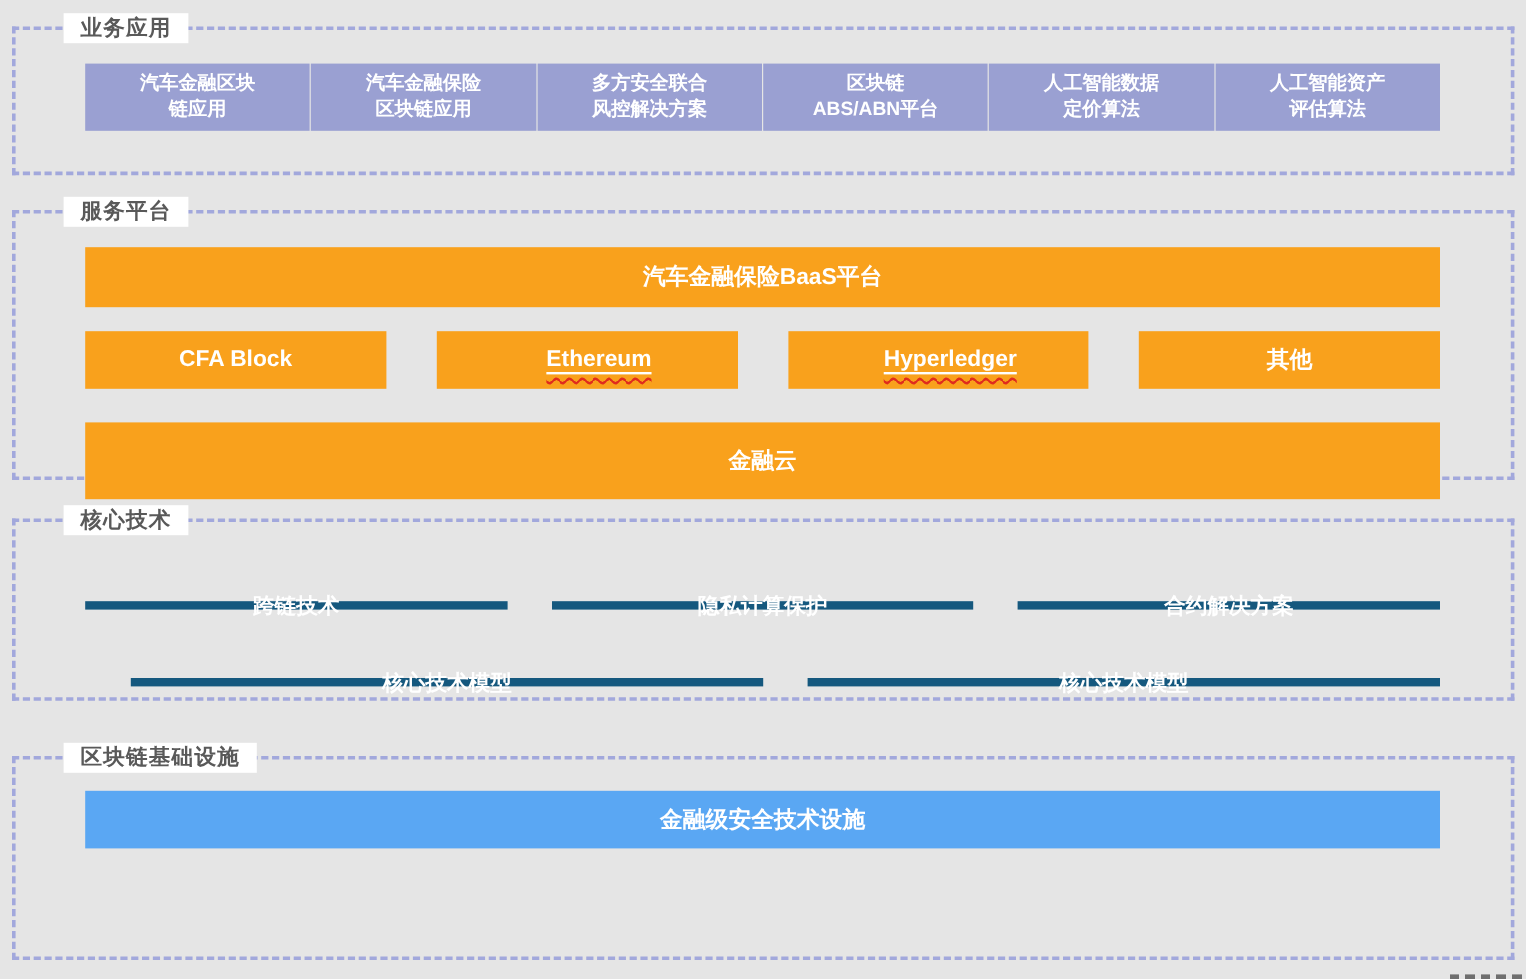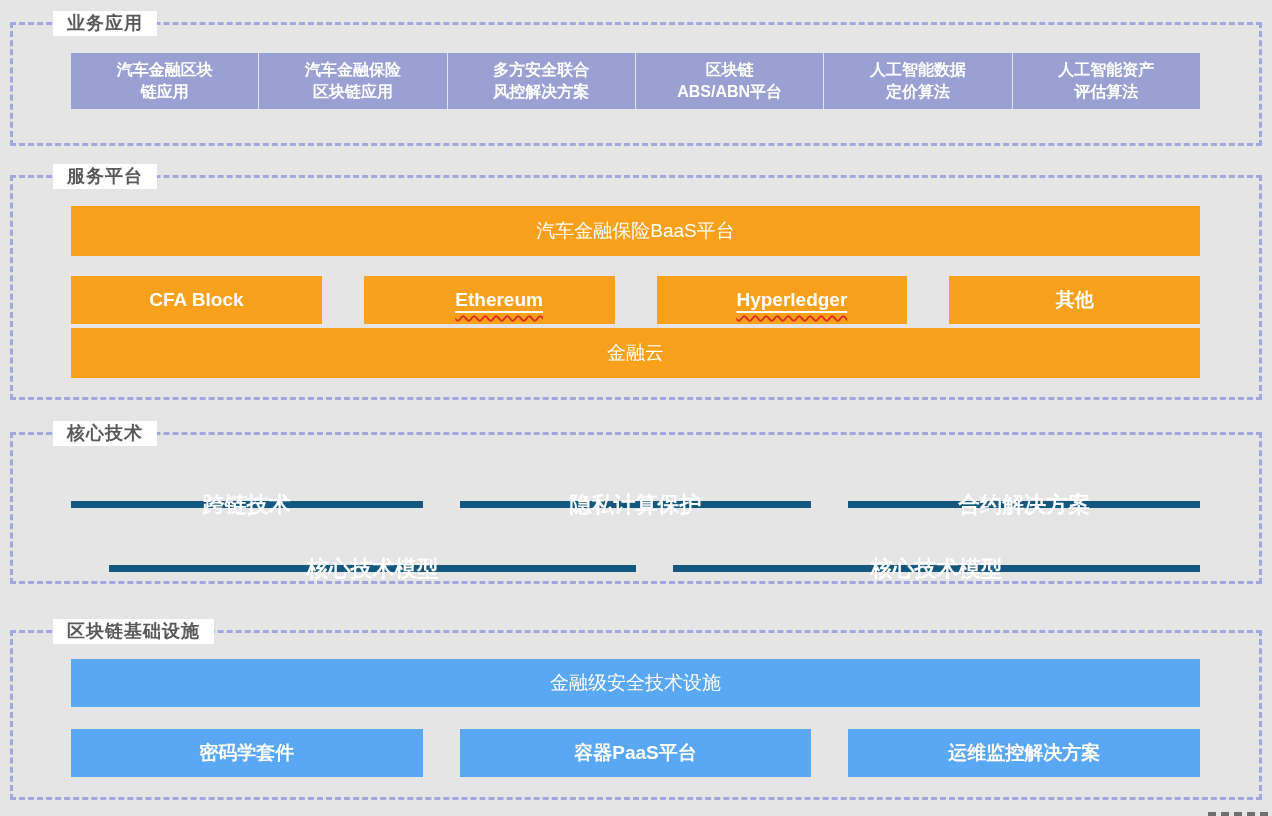--- a/index.html
+++ b/index.html
@@ -53,38 +53,38 @@
     white-space: pre-line;
   }
   .bar {
     position: absolute;
     left: 58px;
     right: 59px;
     display: flex;
     align-items: center;
     justify-content: center;
     color: #ffffff;
-    font-weight: normal;
+    font-weight: bold;
     font-size: 19px;
   }
   
   .purple { background: #9aa0d2; font-size: 16px; line-height: 22px; }
   .orange { background: #f9a11c; font-size: 19px; }
-  .darkblue { background: #15587e; font-size: 22px; margin-top: 40px; }
+  .darkblue { background: #15587e; font-size: 18px; margin-top: 40px; }
   .lightblue { background: #5aa7f3; font-size: 19px; }
 
   
   #sec-apps { top: 22px; height: 124px; }
   #sec-apps .row { top: 28px; height: 56px; gap: 1px; }
 
   
   #sec-platform { top: 175px; height: 225px; }
   #bar-baas { top: 28px; height: 50px; }
   #row-chains { top: 98px; height: 48px; gap: 42px; }
-  #bar-cloud { top: 150px; height: 50px; }
+  #bar-cloud { top: 174px; height: 64px; }
 
   
   #sec-tech { top: 432px; height: 152px; }
   #row-tech-1 { top: 26px; height: 47px; gap: 37px; }
   #row-tech-2 { top: 90px; height: 47px; gap: 37px; padding-left: 38px; }
 
   
   #sec-infra { top: 630px; height: 170px; }
   #bar-security { top: 26px; height: 48px; }
   #row-infra { top: 96px; height: 48px; gap: 37px; }
@@ -164,22 +164,17 @@
     </div>
     <div class="row" id="row-tech-2">
       <div class="box darkblue">核心技术模型</div>
       <div class="box darkblue">核心技术模型</div>
     </div>
   </div>
 
   <div class="section" id="sec-infra">
     <div class="section-title">区块链基础设施</div>
     <div class="bar lightblue" id="bar-security">金融级安全技术设施</div>
-    <div class="row" id="row-infra">
-      <div class="box lightblue">密码学套件</div>
-      <div class="box lightblue">容器PaaS平台</div>
-      <div class="box lightblue">运维监控解决方案</div>
-    </div>
   </div>
 
   <div id="cutoff-fragment"></div>
 
 </div>
 
 </body></html>

